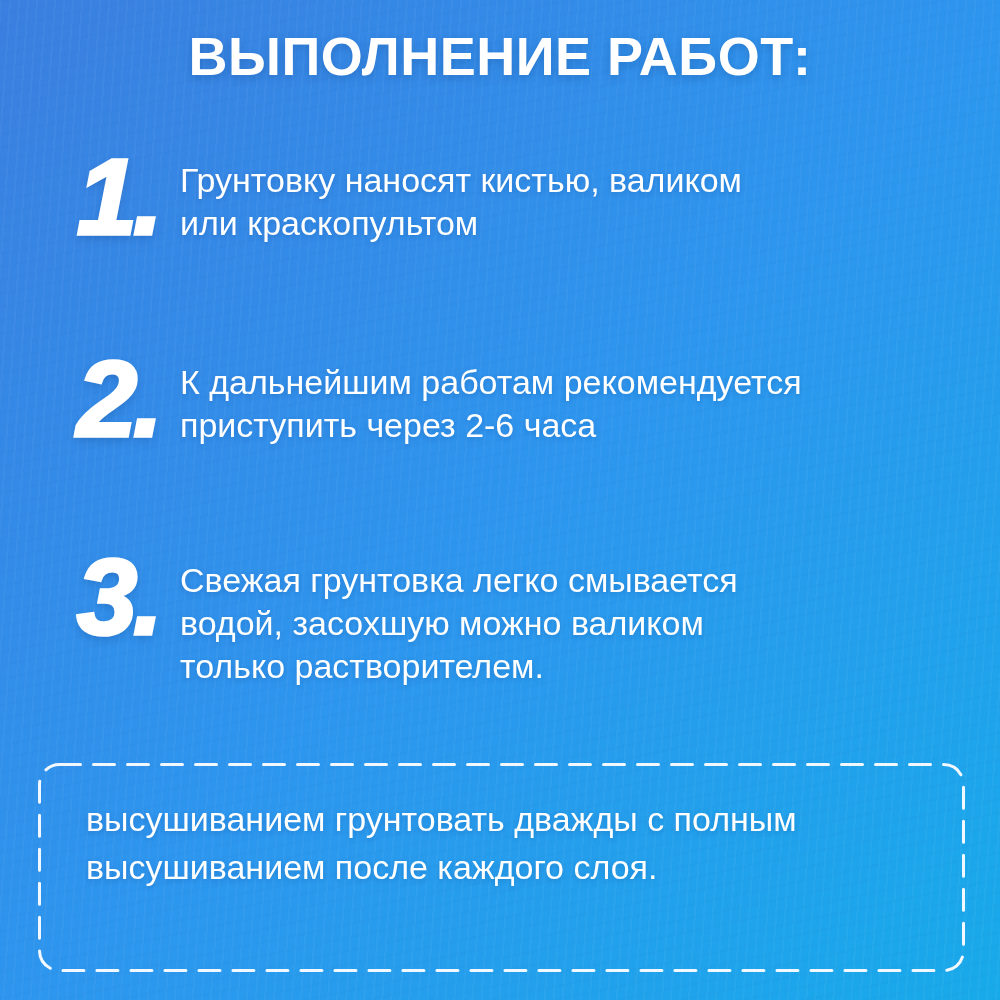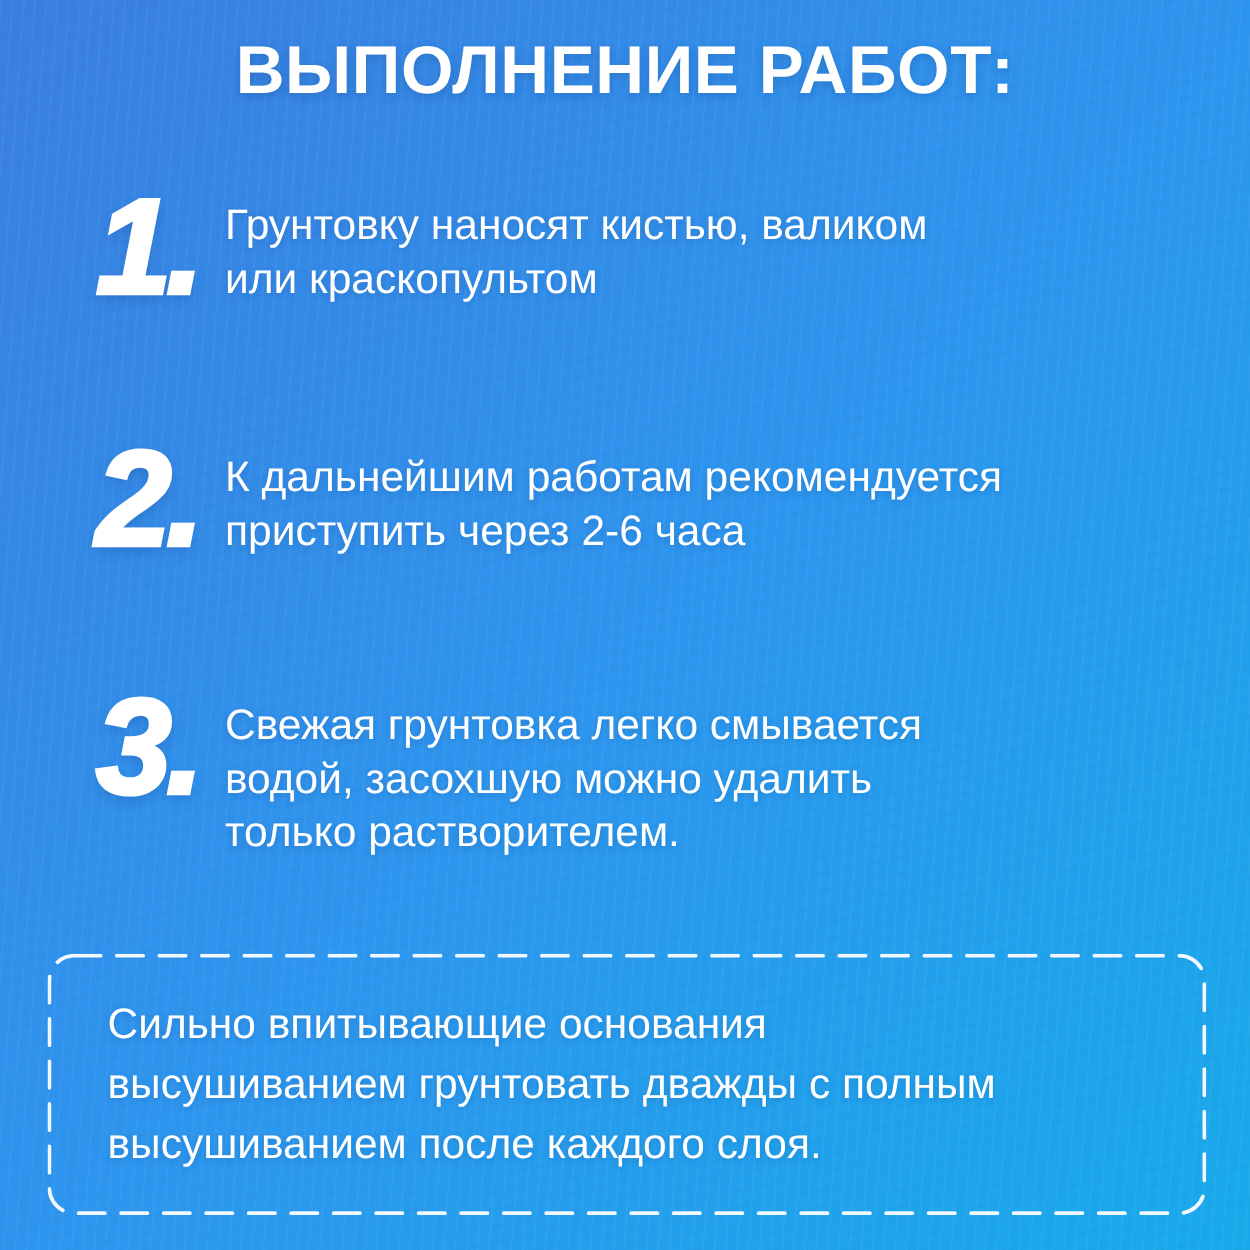--- a/index.html
+++ b/index.html
@@ -124,28 +124,27 @@
     <div class="step-text">
       <span class="line">К дальнейшим работам рекомендуется</span>
       <span class="line">приступить через 2-6 часа</span>
     </div>
   </div>
 
   <div class="step" id="step-3">
     <div class="step-number">3.</div>
     <div class="step-text">
       <span class="line">Свежая грунтовка легко смывается</span>
-      <span class="line">водой, засохшую можно удалить</span>
+      <span class="line">водой, засохшую можно валиком</span>
       <span class="line">только растворителем.</span>
     </div>
   </div>
 
   <div class="note-box">
     <svg class="note-border" viewBox="0 0 927 209" preserveAspectRatio="none" aria-hidden="true">
       <rect x="1.5" y="1.5" width="924" height="206" rx="20" ry="20" fill="none" stroke="#f2f8ff" stroke-width="3" stroke-dasharray="21 13" stroke-linecap="round"></rect>
     </svg>
     <div class="note-text">
-      <span class="line">Сильно впитывающие основания</span>
       <span class="line">высушиванием грунтовать дважды с полным</span>
       <span class="line">высушиванием после каждого слоя.</span>
     </div>
   </div>
 </div>
 
 </body></html>

